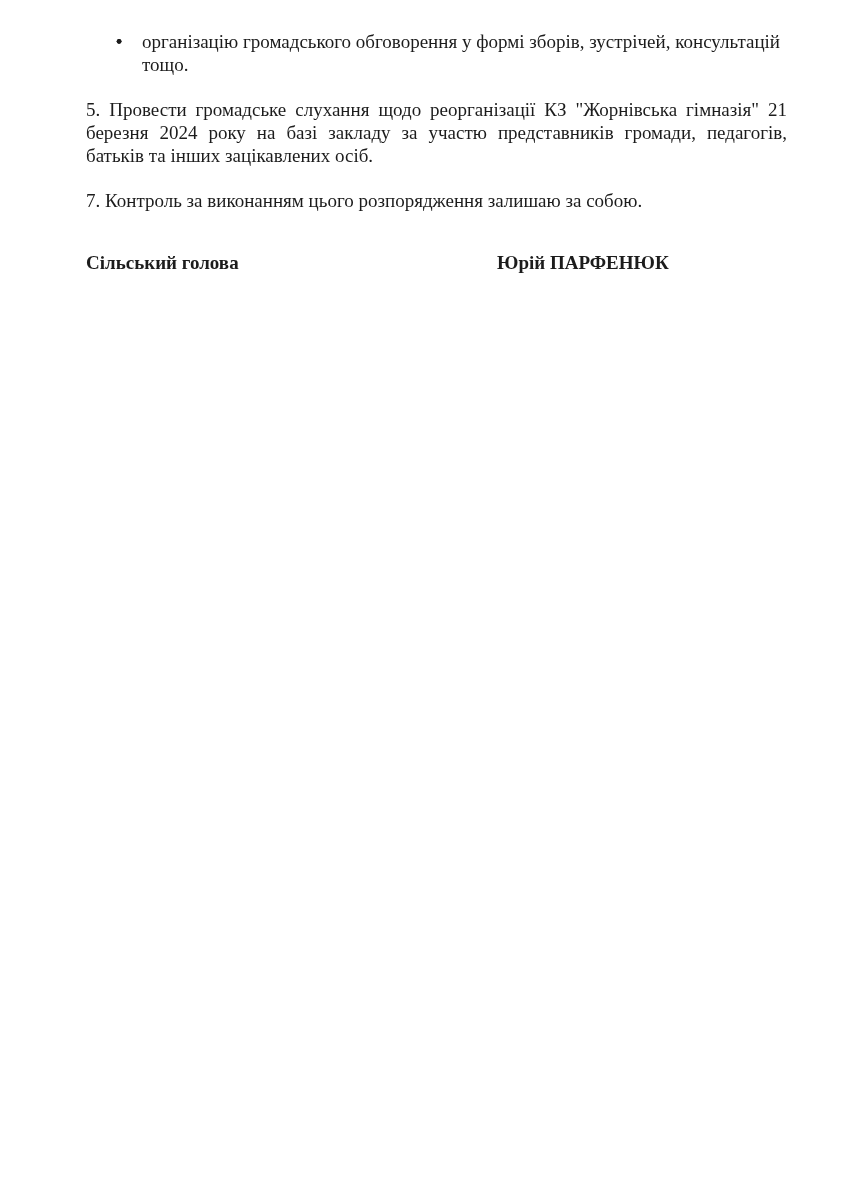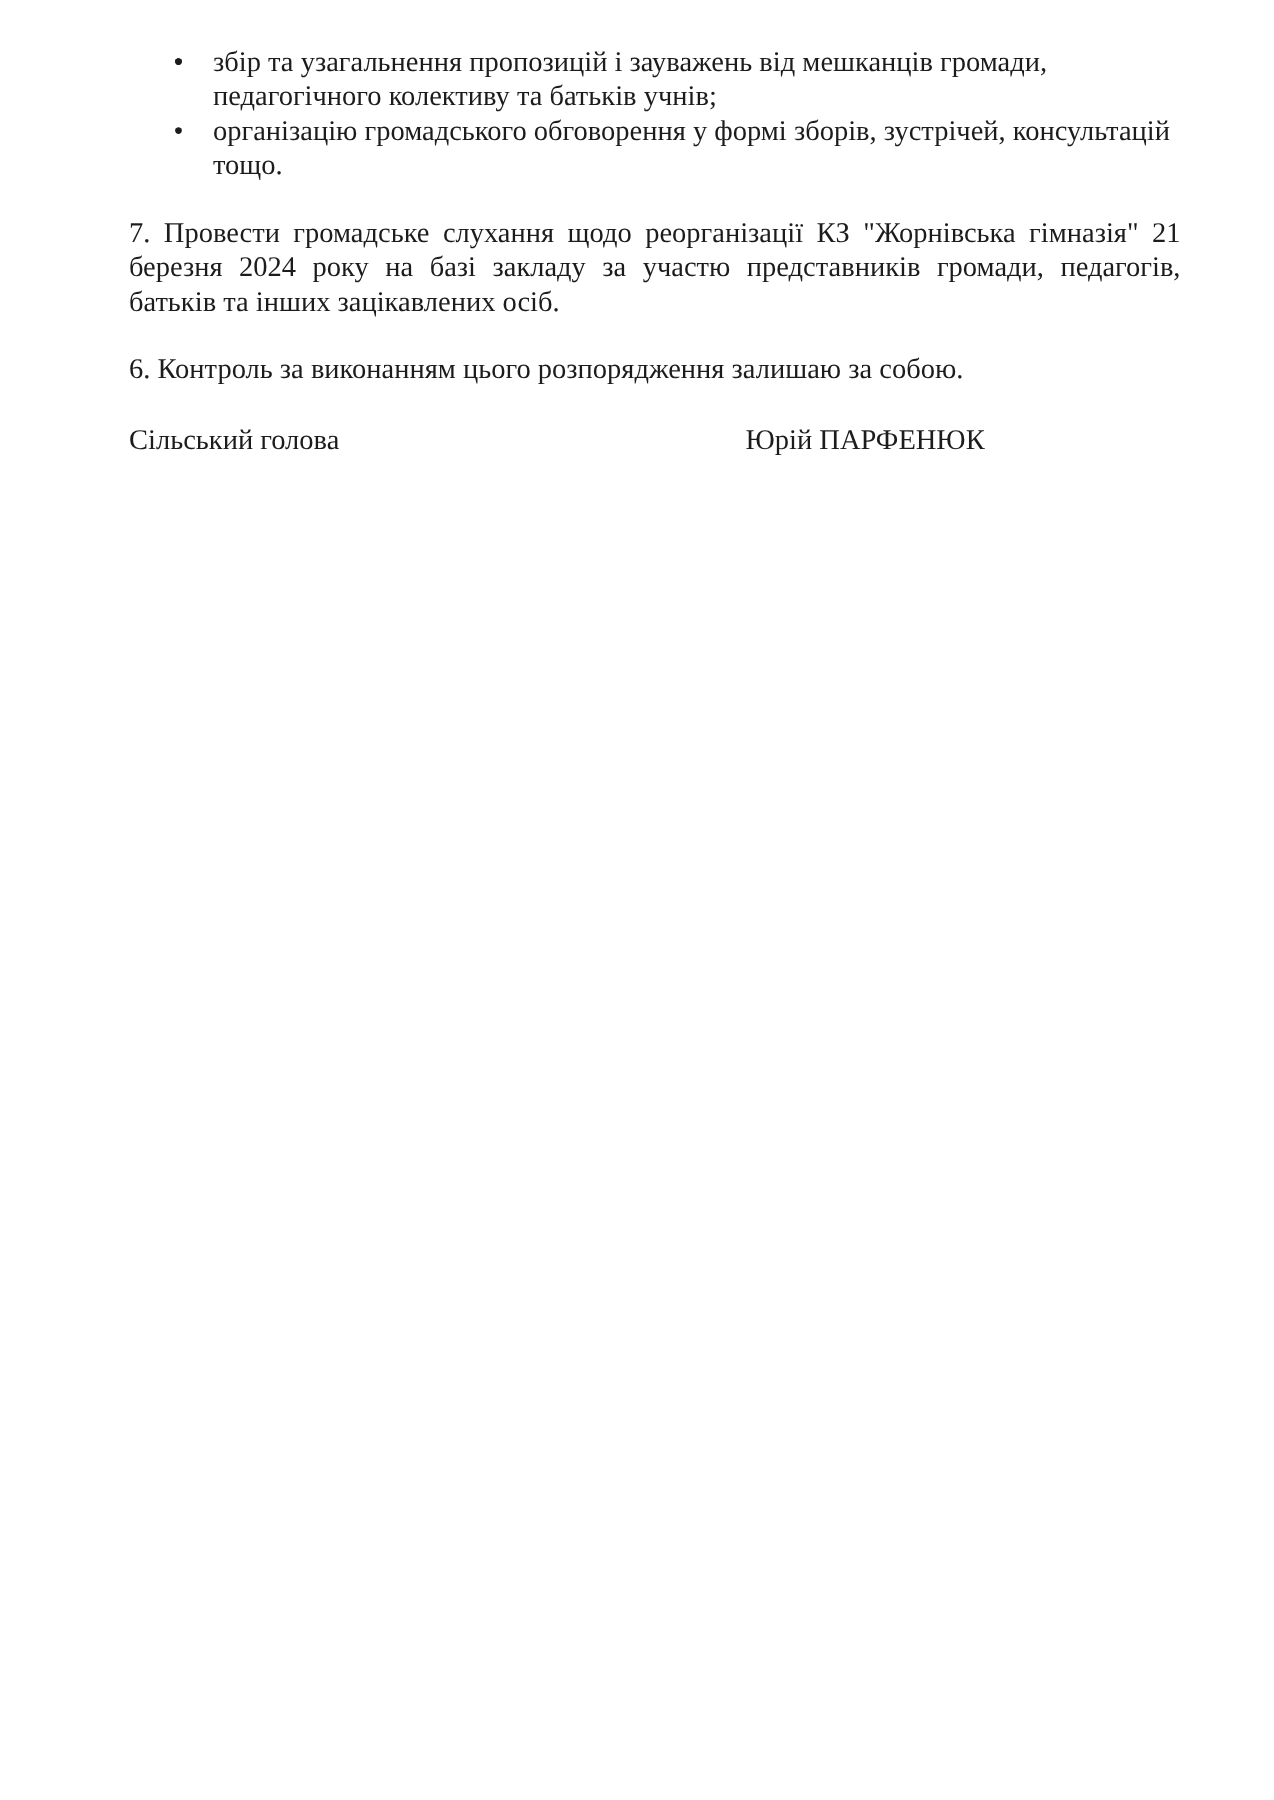--- a/index.html
+++ b/index.html
@@ -40,22 +40,23 @@
     text-align: center;
   }
   .para {
     margin: 22px 0 0 0;
   }
   .para.justify {
     text-align: justify;
   }
   .signature-row {
     position: relative;
-    margin-top: 24px;
+    margin-top: 39px;
     height: 23px;
+    font-weight: bold;
   }
   .sig-title {
     position: absolute;
     left: 0;
     top: 0;
     white-space: nowrap;
   }
   .sig-name {
     position: absolute;
     left: 411px;
@@ -68,30 +69,29 @@
 
 <div class="page">
   <div class="content">
 
     <ul class="bullet-list">
       <li class="bullet-item">
         <span class="bullet-marker">•</span>
       </li>
       <li class="bullet-item">
         <span class="bullet-marker">•</span>
-        <span class="bullet-text">збір та узагальнення пропозицій і зауважень від мешканців громади, педагогічного колективу та батьків учнів;</span>
       </li>
       <li class="bullet-item">
         <span class="bullet-marker">•</span>
         <span class="bullet-text">організацію громадського обговорення у формі зборів, зустрічей, консультацій тощо.</span>
       </li>
     </ul>
 
-    <p class="para justify">7. Провести громадське слухання щодо реорганізації КЗ "Жорнівська гімназія" 21 березня 2024 року на базі закладу за участю представників громади, педагогів, батьків та інших зацікавлених осіб.</p>
-    <p class="para">6. Контроль за виконанням цього розпорядження залишаю за собою.</p>
+    <p class="para justify">5. Провести громадське слухання щодо реорганізації КЗ "Жорнівська гімназія" 21 березня 2024 року на базі закладу за участю представників громади, педагогів, батьків та інших зацікавлених осіб.</p>
+    <p class="para">7. Контроль за виконанням цього розпорядження залишаю за собою.</p>
 
     <div class="signature-row">
       <span class="sig-title">Сільський голова</span>
       <span class="sig-name">Юрій ПАРФЕНЮК</span>
     </div>
 
   </div>
 </div>
 
 </body></html>

